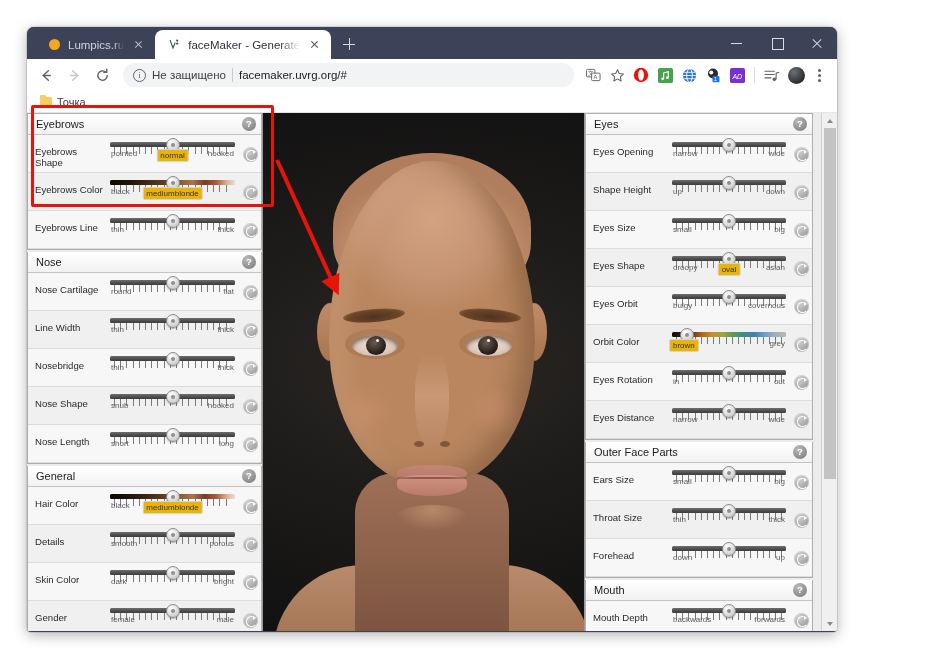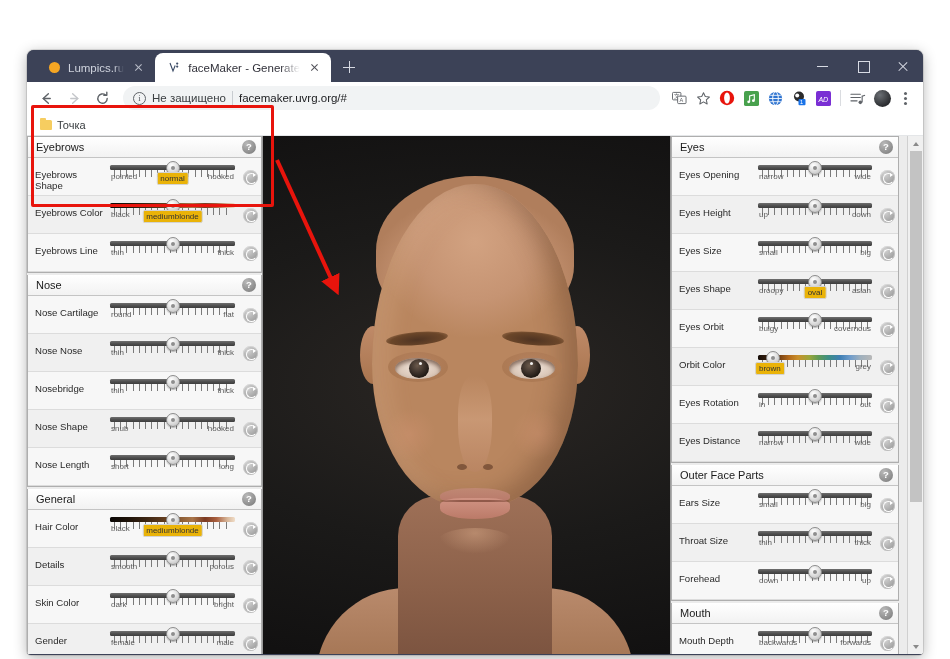--- a/index.html
+++ b/index.html
@@ -7,26 +7,25 @@
     width: 950px; height: 659px;
     background: #ffffff;
     font-family: "Liberation Sans", sans-serif;
     overflow: hidden;
   }
 
   
   #browser-window {
     position: absolute;
     left: 27px; top: 27px;
-    width: 896px; height: 605px;
+    width: 810px; height: 605px;
     background: #3c4257;
     border-radius: 7px 7px 4px 4px;
     box-shadow: 0 3px 14px rgba(0,0,0,0.30), 0 0 0 1px rgba(0,0,0,0.10);
     overflow: hidden;
-    margin-top: 23px;
   }
 
   
   #tabstrip {
     position: relative;
     height: 32px;
     background: #3c4257;
     display: flex;
     align-items: flex-end;
     padding-left: 8px;
@@ -763,21 +762,21 @@
                 <div class="ends">
                   <span>round</span>
                   <span>flat</span>
                 </div>
               </div>
               <div class="reset-btn">
                 <div class="reset-glyph"></div>
               </div>
             </div>
             <div class="row">
-              <div class="row-label">Nose Nose</div>
+              <div class="row-label">Line Width</div>
               <div class="slider-wrap">
                 <div class="track">
                   <div class="ticks"></div>
                   <div class="thumb" style="left: 50%;"></div>
                 </div>
                 <div class="ends">
                   <span>thin</span>
                   <span>thick</span>
                 </div>
               </div>
@@ -925,21 +924,21 @@
                 <div class="ends">
                   <span>narrow</span>
                   <span>wide</span>
                 </div>
               </div>
               <div class="reset-btn">
                 <div class="reset-glyph"></div>
               </div>
             </div>
             <div class="row">
-              <div class="row-label">Eyes Height</div>
+              <div class="row-label">Shape Height</div>
               <div class="slider-wrap">
                 <div class="track">
                   <div class="ticks"></div>
                   <div class="thumb" style="left: 50%;"></div>
                 </div>
                 <div class="ends">
                   <span>up</span>
                   <span>down</span>
                 </div>
               </div>

